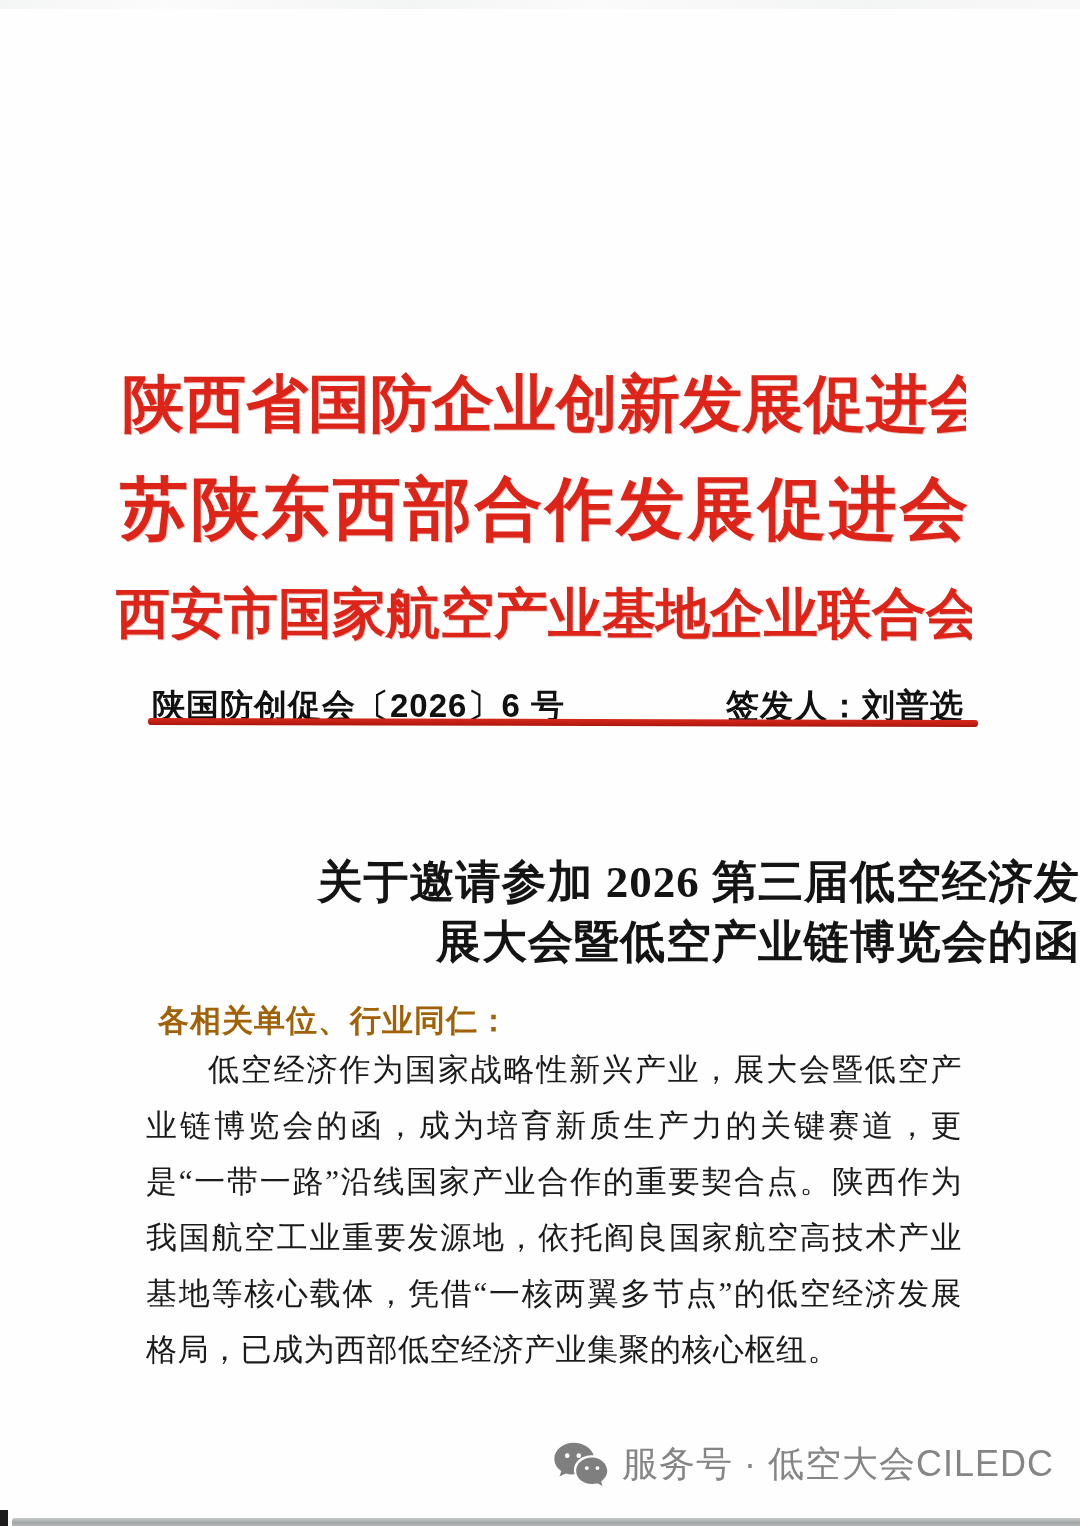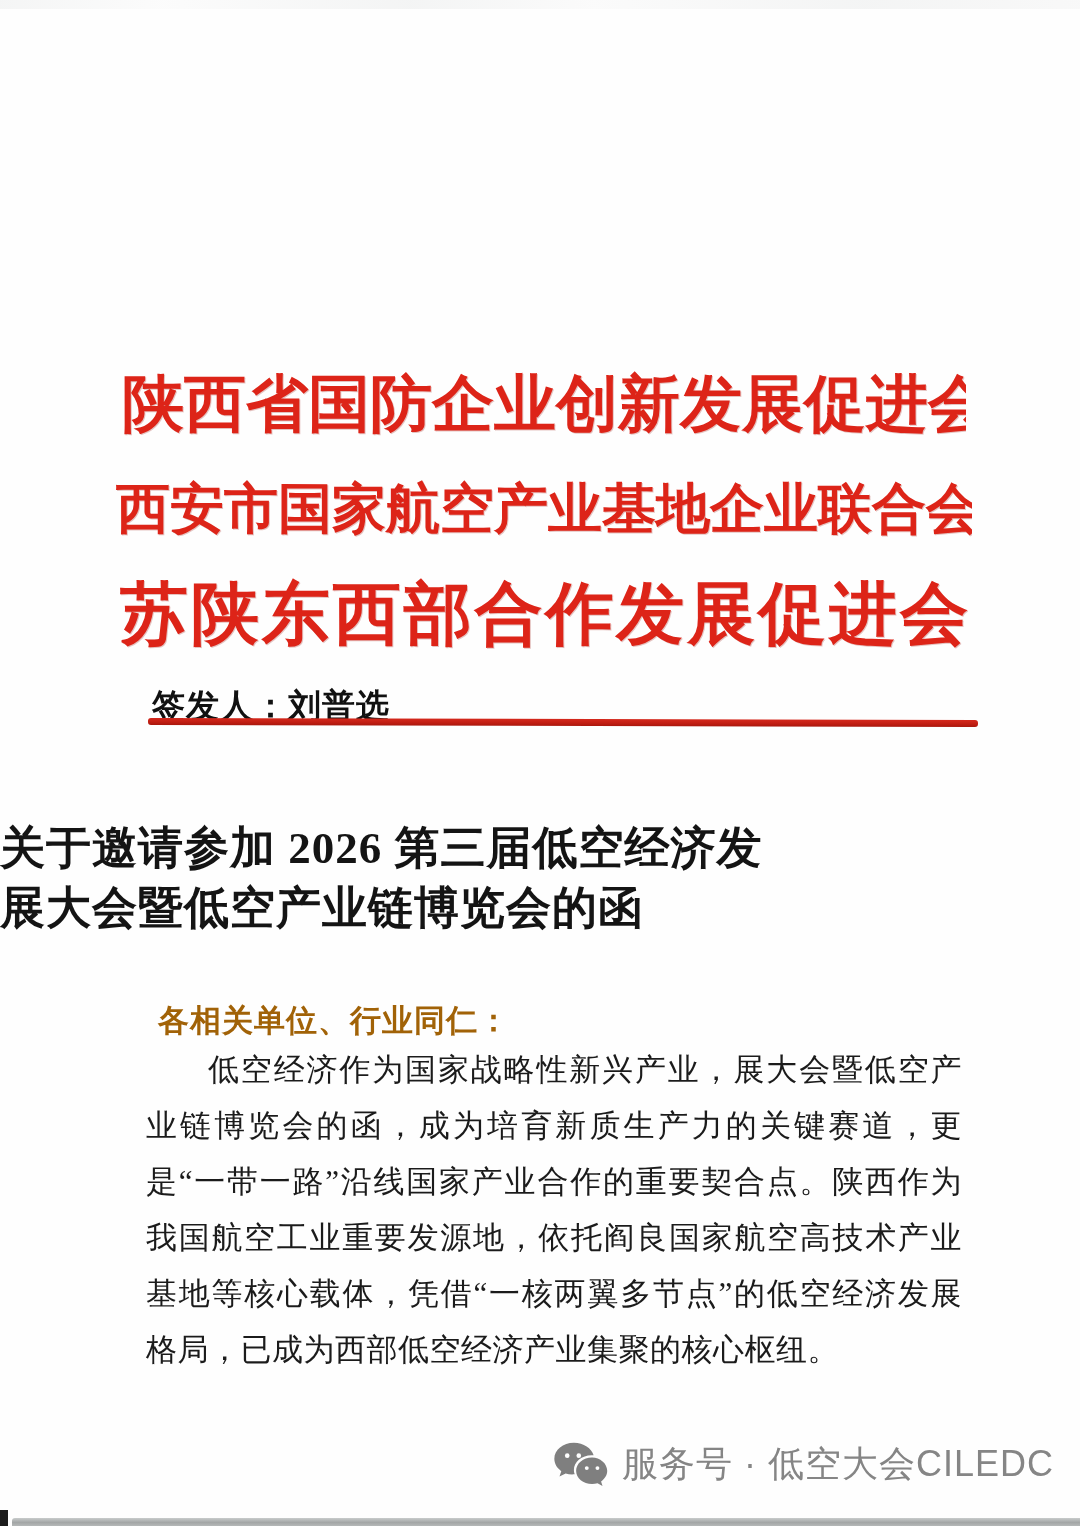--- a/index.html
+++ b/index.html
@@ -75,23 +75,23 @@
     width: 830px;
     height: 7px;
     background: linear-gradient(180deg, #d5291d 0%, #c01d12 60%, #a8170d 100%);
     border-radius: 3px;
     transform: rotate(0.15deg);
   }
 
   
   .title {
     position: absolute;
-    top: 818px;
+    top: 852px;
     left: 0; right: 0;
-    text-align: left;
+    text-align: right;
     font-size: 45px;
     line-height: 60px;
     font-weight: 900;
     letter-spacing: 1px;
     color: #141414;
   }
 
   
   .salutation {
     position: absolute;
@@ -156,25 +156,26 @@
 </style>
 </head>
 <body>
 
 <div class="page">
 
   <div class="scan-strip-top"></div>
 
   <header class="letterhead">
     <div class="org-line l1">陕西省国防企业创新发展促进会</div>
+    <div class="org-line l3">苏陕东西部合作发展促进会</div>
     <div class="org-line l2">西安市国家航空产业基地企业联合会</div>
-    <div class="org-line l3">苏陕东西部合作发展促进会</div>
   </header>
 
   <div class="doc-row">
+    <span class="doc-no">陕国防创促会〔2026〕6 号</span>
     <span class="issuer">签发人：刘普选</span>
   </div>
 
   <div class="red-rule"></div>
 
   <h1 class="title">
     <span>关于邀请参加 2026 第三届低空经济发</span><br>
     <span>展大会暨低空产业链博览会的函</span>
   </h1>
 

